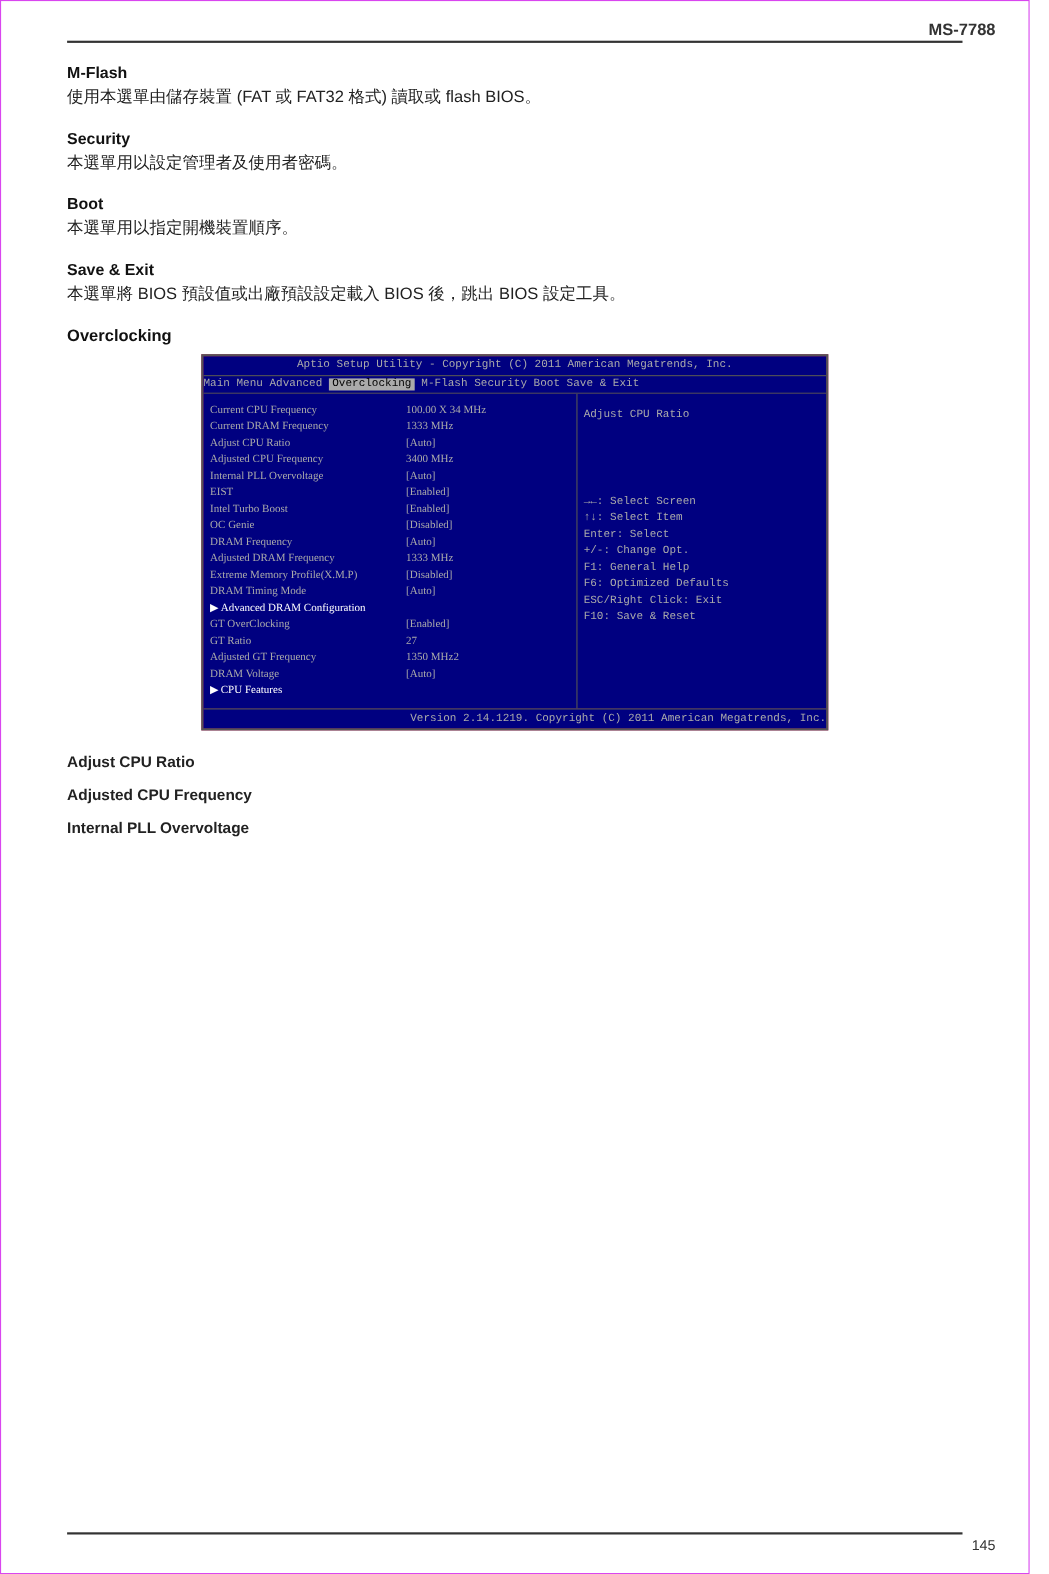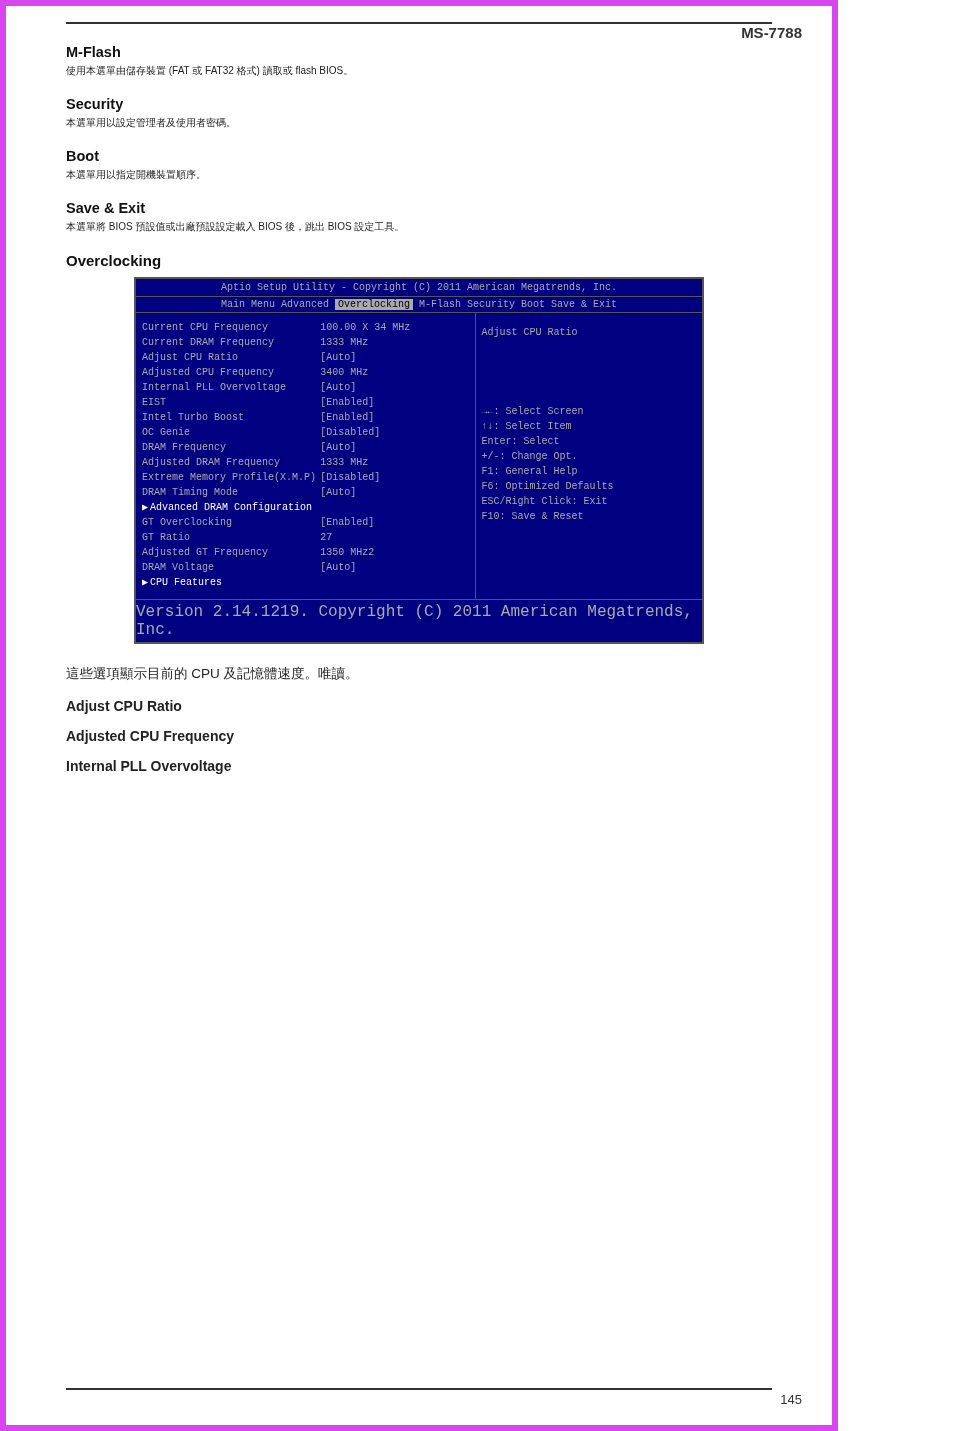--- a/index.html
+++ b/index.html
@@ -7,25 +7,25 @@
       width: 954px;
       min-height: 1431px;
       background: #fff;
       font-family: Arial, sans-serif;
       font-size: 14px;
       color: #222;
       position: relative;
     }
 
     .page-container {
-      width: 838px;
+      width: 936px;
       min-height: 1431px;
-      padding: 16px 60px 40px 60px;
+      padding: 36px 60px 40px 60px;
       position: relative;
-      border: 6px solid #d946ef;
+      border: 1px solid #d946ef;
     }
 
     .model-number {
       position: absolute;
       top: 18px;
       right: 30px;
       font-size: 15px;
       font-weight: bold;
       color: #333;
     }
@@ -40,21 +40,21 @@
     }
 
     .section-title {
       font-weight: bold;
       font-size: 14.5px;
       margin-bottom: 3px;
       color: #111;
     }
 
     .section-desc {
-      font-size: 10px;
+      font-size: 15px;
       color: #222;
       line-height: 1.5;
     }
 
     .overclocking-title {
       font-weight: bold;
       font-size: 15px;
       margin-bottom: 8px;
       color: #111;
     }
@@ -74,21 +74,21 @@
       background: #000080;
       color: #aaa;
       text-align: center;
       padding: 3px 0;
       font-size: 10px;
     }
 
     .bios-nav {
       background: #000080;
       color: #aaa;
-      text-align: center;
+      text-align: left;
       padding: 2px 0;
       font-size: 10px;
       border-top: 1px solid #555;
       border-bottom: 1px solid #555;
     }
 
     .bios-nav span.selected {
       background: #aaa;
       color: #000;
       padding: 0 3px;
@@ -97,20 +97,21 @@
     .bios-body {
       display: flex;
       background: #000080;
       min-height: 280px;
     }
 
     .bios-left {
       width: 60%;
       padding: 8px 6px;
       border-right: 1px solid #555;
+      font-family: Liberation Serif, serif;
     }
 
     .bios-right {
       width: 40%;
       padding: 8px 6px;
     }
 
     .bios-row {
       display: flex;
       justify-content: space-between;
@@ -136,23 +137,23 @@
     .bios-help {
       color: #aaa;
       font-size: 10px;
       line-height: 1.5;
       padding-top: 4px;
     }
 
     .bios-footer {
       background: #000080;
       color: #aaa;
-      text-align: left;
+      text-align: right;
       padding: 3px 0;
-      font-size: 16px;
+      font-size: 10px;
       border-top: 1px solid #555;
     }
 
     .bottom-sections {
       margin-top: 10px;
     }
 
     .bottom-section {
       margin-bottom: 14px;
     }
@@ -311,21 +312,20 @@
               <div>F10: Save &amp; Reset</div>
             </div>
           </div>
       </div>
       <div class="bios-footer">Version 2.14.1219. Copyright (C) 2011 American Megatrends, Inc.</div>
     </div>
   </div>
 
   <div class="bottom-sections" id="bottom-sections">
       <div class="bottom-section">
-      <div class="bottom-section-desc">這些選項顯示目前的 CPU 及記憶體速度。唯讀。</div>
     </div>
       <div class="bottom-section">
       <div class="bottom-section-title">Adjust CPU Ratio</div>
     </div>
       <div class="bottom-section">
       <div class="bottom-section-title">Adjusted CPU Frequency</div>
     </div>
       <div class="bottom-section">
       <div class="bottom-section-title">Internal PLL Overvoltage</div>
     </div>

